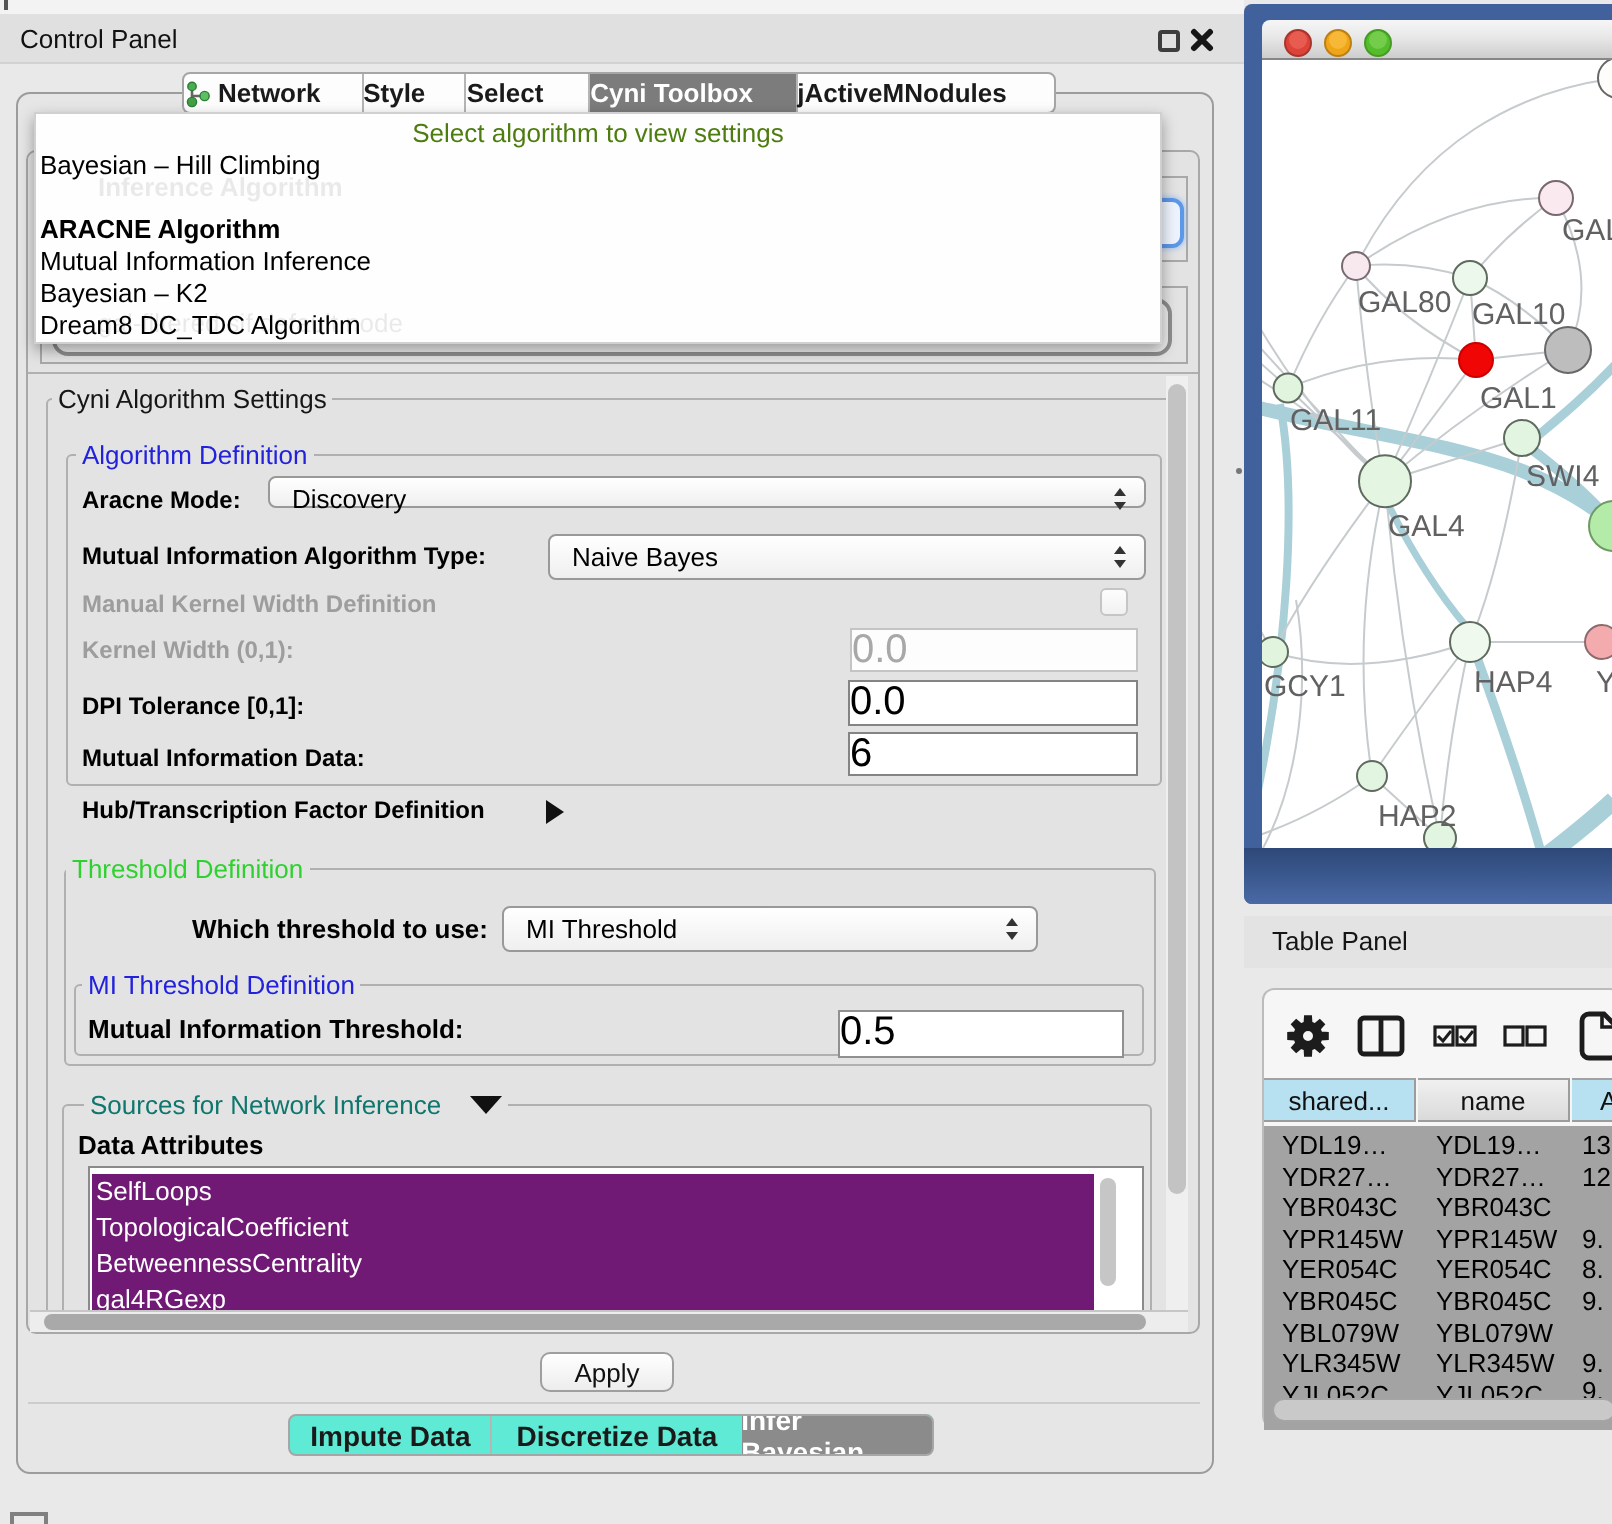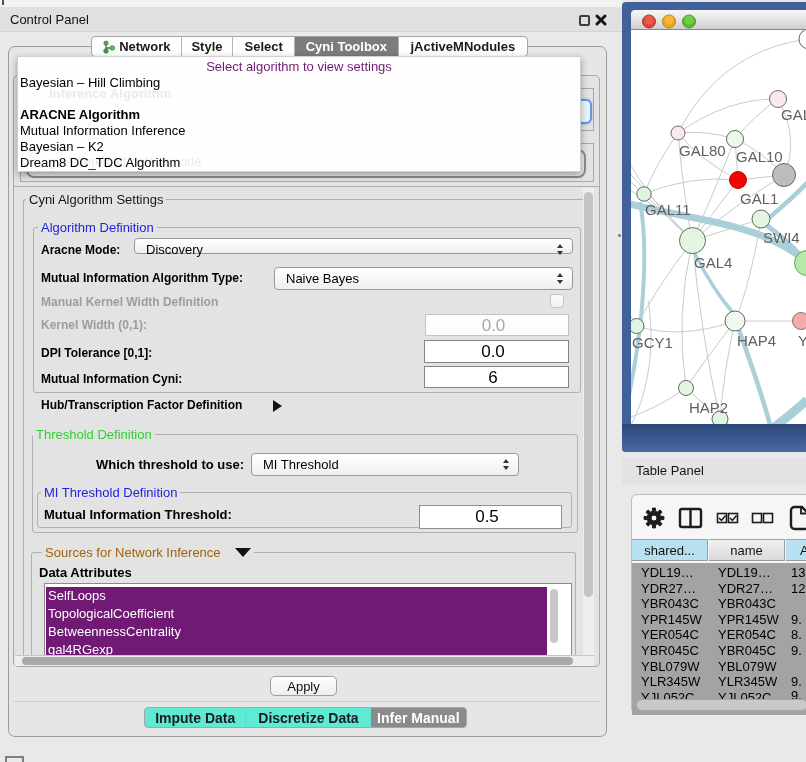--- a/index.html
+++ b/index.html
@@ -14,49 +14,49 @@
 #innerpane{left:13px;top:75px;width:587px;height:592px;background:#e3e3e3;border:1px solid #a8a8a8;border-radius:5px}
 
 .frag{border:1px solid #a8a8a8;background:#e3e3e3}
 #frag1{left:20px;top:88px;width:574px;height:43px}
 #bluecombo{left:572px;top:99px;width:20px;height:25px;border:2px solid #5d97e8;border-radius:6px;background:#eef4fd;box-shadow:0 0 3px #8ab4ef}
 #frag2{left:20px;top:143px;width:574px;height:39px}
 #frag2c{left:26px;top:149px;width:560px;height:29px;border:2px solid #8e8e8e;border-radius:8px;background:#ececec}
 #line187{left:14px;top:186px;width:585px;height:1px;background:#b0b0b0}
 
 #tabs{left:91px;top:36px;width:437px;height:21px;background:#fdfdfd;border:1px solid #a6a6a6;border-radius:4px;display:flex;overflow:hidden;font-size:13px;font-weight:bold;color:#1a1a1a}
-#tabs .t{border-left:1px solid #b5b5b5;display:flex;align-items:center;justify-content:center}
+#tabs .t{border-left:1px solid #b5b5b5;display:flex;align-items:center;justify-content:flex-start}
 #tabs .t:first-child{border-left:none}
 #tabs .sel{background:#7c7c7c;color:#fff}
 
 #popup{left:17px;top:56px;width:564px;height:116px;background:#fefefe;border:1px solid #d0d0d0;box-shadow:0 3px 7px rgba(0,0,0,.35);font-size:13px;color:#000}
-#popup .hint{position:absolute;left:0;top:2px;width:100%;text-align:center;color:#701a75;font-size:13px}
+#popup .hint{position:absolute;left:0;top:2px;width:100%;text-align:center;color:#4d7c0f;font-size:13px}
 #popup .it{position:absolute;left:2px;height:16px;line-height:16px;white-space:nowrap}
 .ghost{position:absolute;color:#000;opacity:0.08;font-size:13px}
 
 .grp{border:1px solid #b0b0b0;border-radius:3px}
 .gtitle{position:absolute;background:#e3e3e3;padding:0 3px;font-size:13px;white-space:nowrap}
 #g1{left:23px;top:199px;width:566px;height:467px;border-bottom:none;border-radius:3px 3px 0 0}
 #g1t{left:26px;top:192px;color:#161616}
 #g2{left:33px;top:227px;width:548px;height:166px}
 #g2t{left:38px;top:220px;color:#2222dd}
 #g3{left:32px;top:434px;width:546px;height:99px}
 #g3t{left:33px;top:427px;color:#2fd12f}
 #g4{left:37px;top:492px;width:535px;height:36px}
 #g4t{left:41px;top:485px;color:#2222dd}
 #g5{left:31px;top:552px;width:545px;height:114px;border-bottom:none}
-#g5t{left:42px;top:545px;color:#a16207;font-size:13px}
+#g5t{left:42px;top:545px;color:#0f766e;font-size:13px}
 .blab{font-size:12px;font-weight:bold;color:#000;white-space:nowrap}
 .glab{font-size:12px;font-weight:bold;color:#9d9d9d;white-space:nowrap}
 .combo{background:linear-gradient(#ffffff,#efefef);border:1px solid #999;border-radius:4px;font-size:13px;color:#000;line-height:21px;padding-left:11px;box-shadow:inset 0 1px 0 #fff}
 .arr{position:absolute;right:8px;width:7px}
 .arr:before,.arr:after{content:"";position:absolute;left:0;border-left:3.5px solid transparent;border-right:3.5px solid transparent}
 .arr:before{top:5px;border-bottom:4.5px solid #333}
 .arr:after{top:12px;border-top:4.5px solid #333}
-.tfield{background:#fff;font-size:17px;text-align:center;line-height:21px}
+.tfield{background:#fff;font-size:20px;text-align:left;line-height:21px}
 </style></head><body>
 <div class="ab" id="topstrip"></div>
 <div class="ab" id="tick"></div>
 <div class="ab" id="titlebar"></div>
 <div class="ab" id="cptitle">Control Panel</div>
 <div class="ab" id="floatbtn"></div>
 <svg class="ab" style="left:595px;top:14px" width="12" height="12">
     <path d="M2 2 L10 10 M10 2 L2 10" stroke="#161616" stroke-width="3" stroke-linecap="round"></path>
   </svg>
 <div class="ab" id="panel"></div>
@@ -95,21 +95,21 @@
 <div class="ab blab" style="left:41px;top:243px">Aracne Mode:</div>
 <div class="ab combo" style="left:134px;top:238px;width:439px;height:16px">Discovery<i class="arr" style="height:23px"></i></div>
 <div class="ab blab" style="left:41px;top:271px">Mutual Information Algorithm Type:</div>
 <div class="ab combo" style="left:274px;top:267px;width:299px;height:23px">Naive Bayes<i class="arr" style="height:23px"></i></div>
 <div class="ab glab" style="left:41px;top:295px">Manual Kernel Width Definition</div>
 <div class="ab" style="left:550px;top:294px;width:14px;height:14px;border:1px solid #c5c5c5;border-radius:3px;background:linear-gradient(#fdfdfd,#f1f1f1)"></div>
 <div class="ab glab" style="left:41px;top:318px">Kernel Width (0,1):</div>
 <div class="ab tfield" style="left:425px;top:314px;width:144px;height:22px;border:1px solid #c4c4c4;color:#a8a8a8;padding-right:7px;background:#fdfdfd">0.0</div>
 <div class="ab blab" style="left:41px;top:346px">DPI Tolerance [0,1]:</div>
 <div class="ab tfield" style="left:424px;top:340px;width:145px;height:23px;border:1px solid #848484;color:#000;padding-right:7px">0.0</div>
-<div class="ab blab" style="left:41px;top:372px">Mutual Information Cyni:</div>
+<div class="ab blab" style="left:41px;top:372px">Mutual Information Data:</div>
 <div class="ab tfield" style="left:424px;top:366px;width:145px;height:22px;border:1px solid #848484;color:#000;padding-right:7px">6</div>
 <div class="ab" style="left:41px;top:398px;font-size:12px;font-weight:bold;color:#000">Hub/Transcription Factor Definition</div>
 <div class="ab" style="left:273px;top:400px;width:0;height:0;border-left:9px solid #111;border-top:6px solid transparent;border-bottom:6px solid transparent"></div>
 <div class="ab grp" id="g3"></div>
 <div class="gtitle" id="g3t">Threshold Definition</div>
 <div class="ab blab" style="left:60px;top:457px;width:184px;text-align:right;font-size:13px">Which threshold to use:</div>
 <div class="ab combo" style="left:251px;top:453px;width:268px;height:23px">MI Threshold<i class="arr" style="height:23px"></i></div>
 <div class="ab grp" id="g4"></div>
 <div class="gtitle" id="g4t">MI Threshold Definition</div>
 <div class="ab blab" style="left:44px;top:507px;font-size:13px">Mutual Information Threshold:</div>
@@ -124,21 +124,21 @@
 </div>
 <div class="ab" style="left:15px;top:655px;width:579px;height:11px;background:#ededed;border-top:1px solid #c6c6c6"></div>
 <div class="ab" style="left:22px;top:657px;width:551px;height:8px;border-radius:4px;background:#a9a9a9"></div>
 <div class="ab" style="left:583px;top:188px;width:11px;height:467px;background:#efefef"></div>
 <div class="ab" style="left:584px;top:192px;width:9px;height:405px;border-radius:4.5px;background:#c3c3c3"></div>
 <div class="ab" style="left:14px;top:701px;width:586px;height:1px;background:#cccccc"></div>
 <div class="ab" style="left:270px;top:676px;width:67px;height:20px;background:linear-gradient(#ffffff,#ededed);border:1px solid #9f9f9f;border-radius:5px;font-size:13px;color:#111;text-align:center;line-height:19px">Apply</div>
 <div class="ab" id="btabs" style="left:144px;top:707px;width:323px;height:21px;background:#5eead4;border:1px solid #a6a6a6;border-radius:4px;display:flex;overflow:hidden;font-size:14px;font-weight:bold;color:#1a1a1a">
  <div class="t" style="width:101px;display:flex;align-items:center;justify-content:center">Impute Data</div>
  <div class="t" style="width:126px;display:flex;align-items:center;justify-content:center;border-left:1px solid #b5b5b5">Discretize Data</div>
- <div class="t" style="width:96px;display:flex;align-items:center;justify-content:center;background:#8b8b8b;color:#fff">Infer Manual</div>
+ <div class="t" style="width:96px;display:flex;align-items:center;justify-content:center;background:#8b8b8b;color:#fff">Infer Bayesian</div>
 </div>
 <div class="ab" style="left:5px;top:756px;width:19px;height:12px;border:2px solid #808080;background:#eaeaea"></div>
 <div class="ab" style="left:618px;top:234px;width:3px;height:3px;border-radius:50%;background:#777"></div>
 
 <div class="ab" style="left:622px;top:2px;width:184px;height:450px;background:#41619d;border-radius:4px 0 0 4px"></div>
 <div class="ab" style="left:622px;top:424px;width:184px;height:28px;background:linear-gradient(#2d4878,#4a69a5);border-radius:0 0 0 4px"></div>
 <div class="ab" style="left:631px;top:10px;width:175px;height:20px;background:linear-gradient(#f6f6f6 0%,#e8e8e8 45%,#cdcdcd 100%);border-bottom:1px solid #878787;border-radius:4px 0 0 0"></div>
 <svg class="ab" style="left:631px;top:10px" width="175" height="20">
  <circle cx="18" cy="11.5" r="6.5" fill="#dd4338" stroke="#a8352c" stroke-width="1"></circle>
  <circle cx="18" cy="10" r="4.5" fill="#ea6258" opacity="0.8"></circle>

